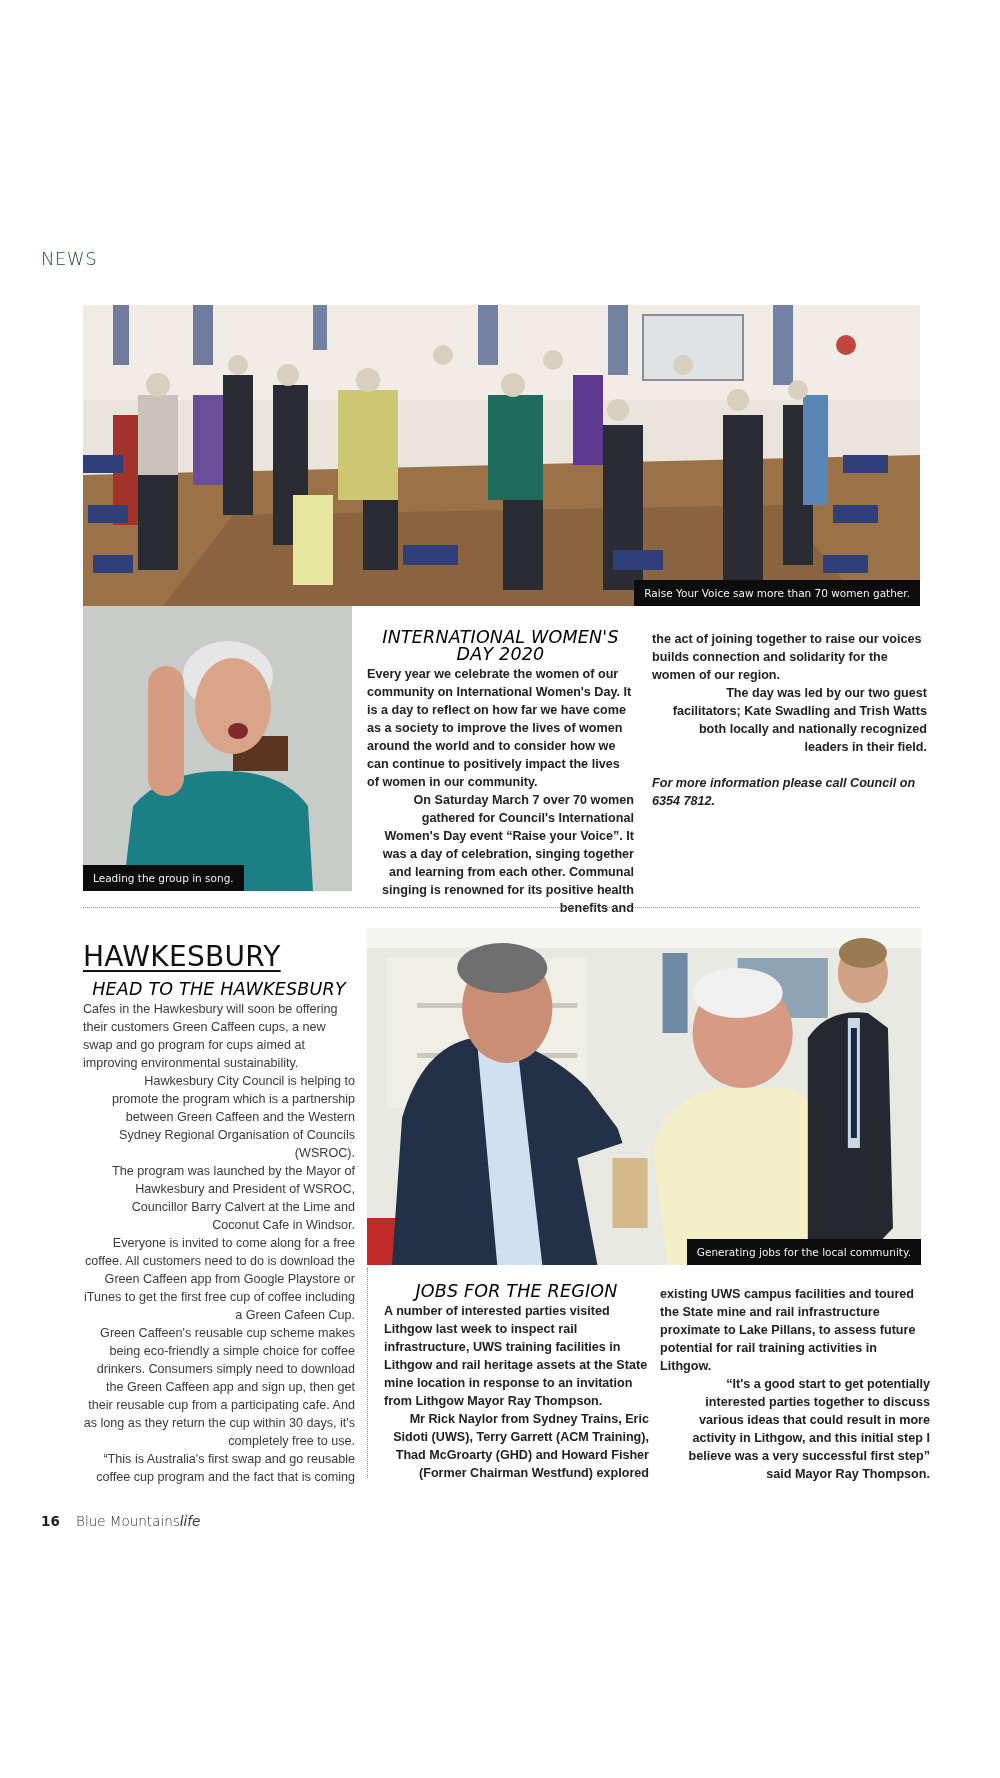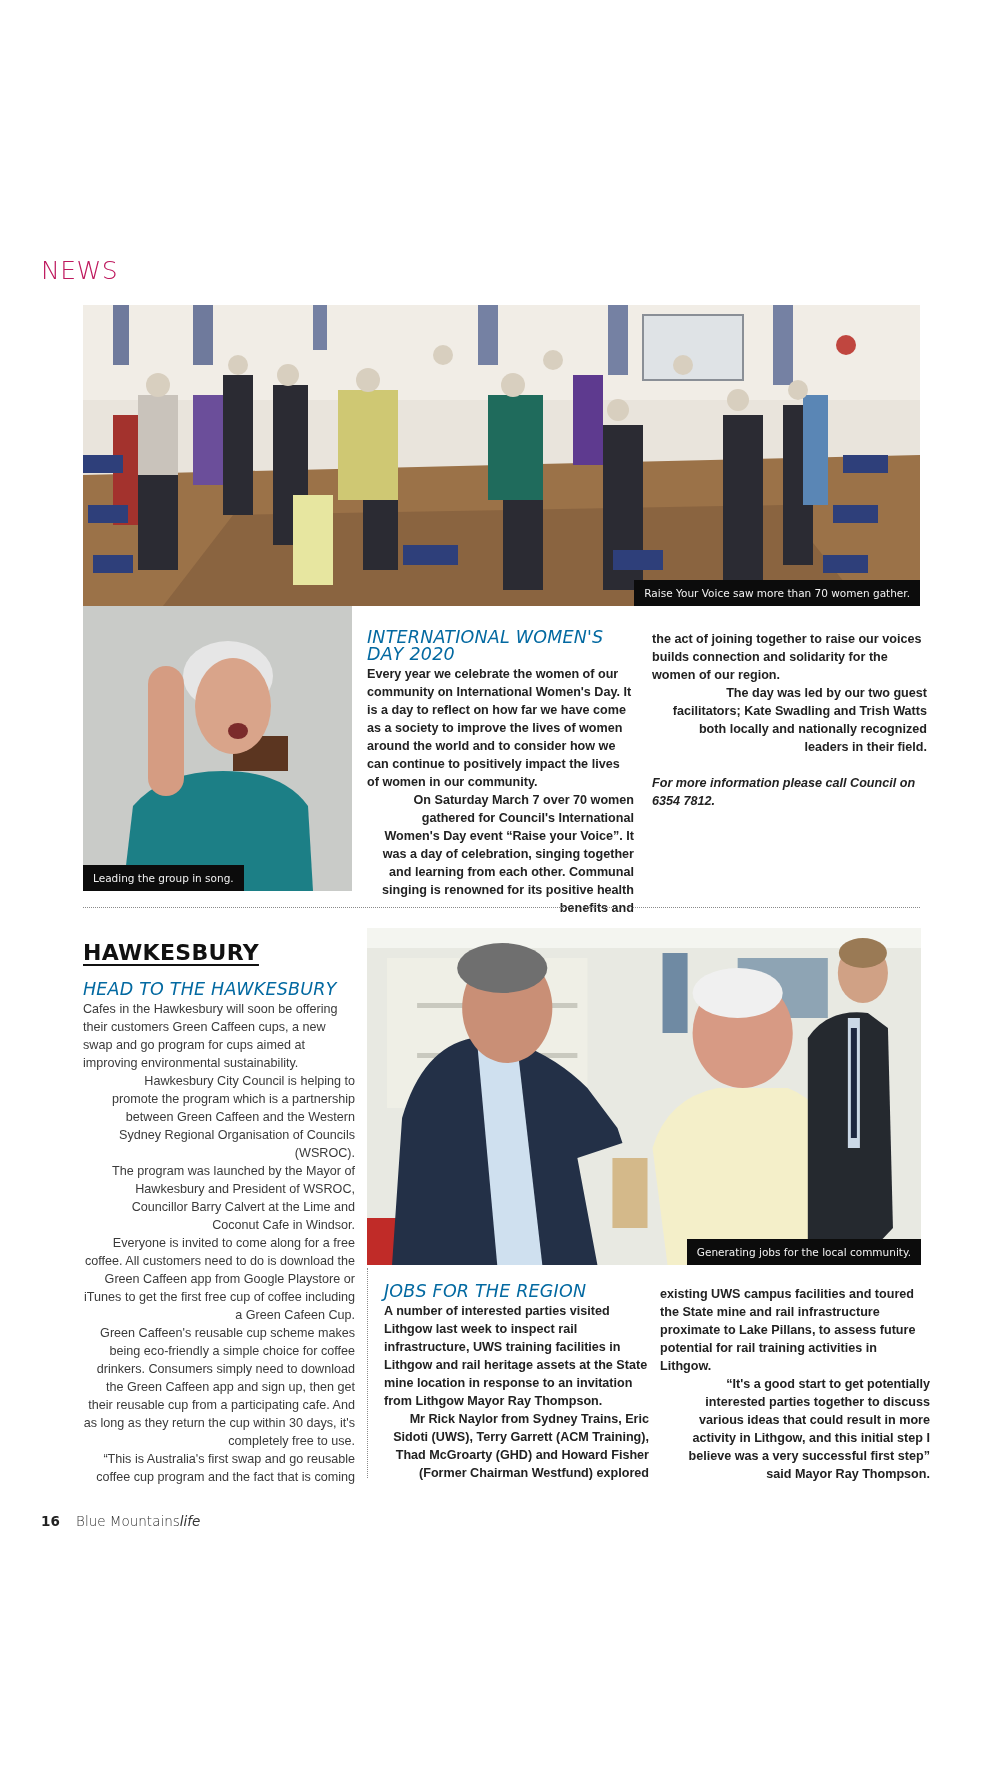--- a/index.html
+++ b/index.html
@@ -2,41 +2,41 @@
 <html><head>
 <meta charset="utf-8">
 <style>
   * { box-sizing: border-box; margin: 0; padding: 0; }
   html, body { width: 1000px; height: 1778px; background: #ffffff; overflow: hidden; }
   body { position: relative; font-family: "Liberation Sans", sans-serif; color: #1e1e1e; }
 
   .section-label {
     position: absolute; left: 41px; top: 248px;
     font-family: "DejaVu Sans", sans-serif; font-weight: 200;
-    font-size: 25px; letter-spacing: 0.5px; color: #be185d; margin-top: 8px;
+    font-size: 18px; letter-spacing: 0.5px; color: #14532d;
   }
 
   .photo { position: absolute; overflow: hidden; }
   .photo svg { display: block; width: 100%; height: 100%; }
   .caption {
     position: absolute; background: #0c0c0c; color: #f2f2f2;
     font-family: "DejaVu Sans", sans-serif; font-size: 10.5px;
     padding: 7px 10px; white-space: nowrap;
   }
 
   #photo-choir { left: 83px; top: 305px; width: 837px; height: 301px; }
   #photo-choir .caption { right: 0; bottom: 0; }
   #photo-leader { left: 83px; top: 606px; width: 269px; height: 285px; }
   #photo-leader .caption { left: 0; bottom: 0; }
   #photo-jobs { left: 367px; top: 928px; width: 554px; height: 337px; }
   #photo-jobs .caption { right: 0; bottom: 0; }
 
   .headline {
     font-family: "DejaVu Sans", sans-serif; font-style: italic; font-weight: 200;
-    font-size: 17.5px; line-height: 17px; color: #0369a1; letter-spacing: 0.2px;
+    font-size: 17.5px; line-height: 17px; color: #000000; letter-spacing: 0.2px; text-align: center;
   }
   .body-bold p, .body-light p {
     font-size: 12.6px; line-height: 18px;
   }
   .body-bold p { font-weight: bold; color: #222; }
   .body-light p { font-weight: normal; color: #3a3a3a; }
   p.indent { text-indent: 14px; text-align: right; }
   p.italic { font-style: italic; margin-top: 17.8px; }
 
   #iwd-col1 { position: absolute; left: 367px; top: 629px; width: 267px; }
@@ -47,21 +47,21 @@
     position: absolute; left: 83px; top: 907px; width: 837px; height: 0;
     border-top: 1.5px dotted #8a8a8a;
   }
   .dot-rule-v {
     position: absolute; left: 367px; top: 1268px; width: 0; height: 210px;
     border-left: 1.5px dotted #8a8a8a;
   }
 
   .region-title {
     position: absolute; left: 83px; top: 940px;
-    font-family: "DejaVu Sans", sans-serif; font-weight: bold; font-size: 22px;
+    font-family: "DejaVu Sans", sans-serif; font-weight: normal; font-size: 28px;
     letter-spacing: 0.3px; color: #111; text-decoration: underline;
     text-decoration-thickness: 2px; text-underline-offset: 4px;
   }
   #hawk-col { position: absolute; left: 83px; top: 981px; width: 272px; }
   #hawk-col .headline { margin-bottom: 2px; }
 
   #jobs-col1 { position: absolute; left: 384px; top: 1283px; width: 265px; }
   #jobs-col1 .headline { margin-bottom: 2px; }
   #jobs-col2 { position: absolute; left: 660px; top: 1285px; width: 270px; }
 

